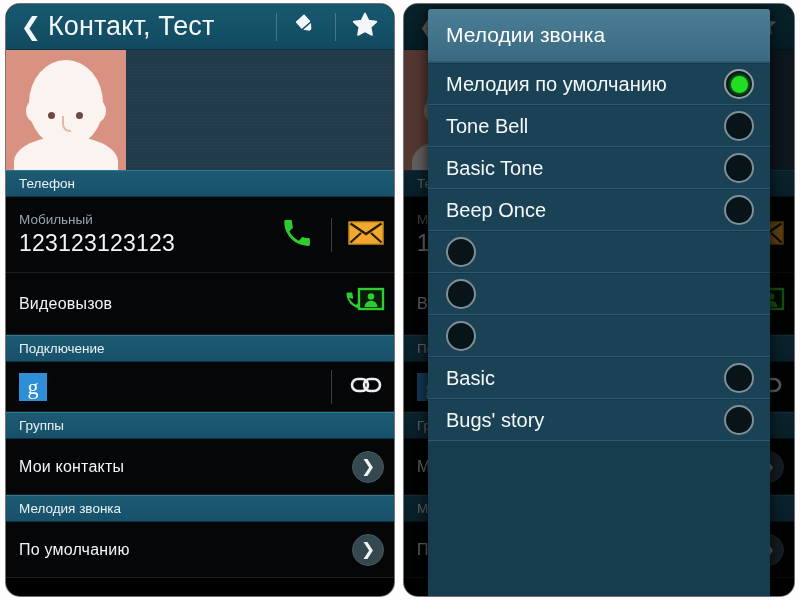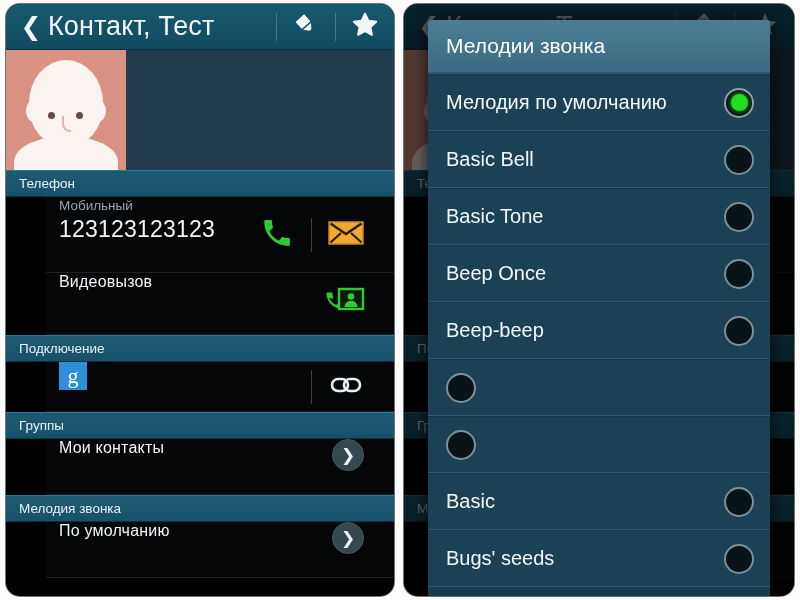--- a/index.html
+++ b/index.html
@@ -73,23 +73,22 @@
   .sec-head{
     height:27px; background:linear-gradient(#1d5b73,#18506a);
     border-top:1px solid #2c7794; border-bottom:1px solid #0b3243;
     display:flex; align-items:center; padding-left:13px;
     color:#e8f2f7; font-size:13.5px;
   }
 
   
   .row{
     background:#050607; border-bottom:1px solid #1d1f21;
-    display:flex; padding-left:13px; padding-right:24px;
+    display:flex; align-items:center; padding-left:13px; padding-right:4px;
     position:relative;
-    margin-left:40px;
   }
   .row-txt{ flex:1 1 auto; min-width:0; }
   .row-label{ color:#9aa4ab; font-size:13.5px; line-height:18px; }
   .row-value{ color:#f2f5f7; font-size:23px; line-height:29px; letter-spacing:.2px; }
   .row-single{ color:#f2f5f7; font-size:16px; letter-spacing:.2px; }
   .row-actions{ display:flex; align-items:center; flex:0 0 auto; }
   .vsep{ width:1px; height:34px; background:#3a4045; margin:0 10px; }
   .icon-btn{ width:48px; height:48px; display:flex; align-items:center; justify-content:center; }
 
   .chev-circle{
@@ -105,35 +104,35 @@
     font-family:"Liberation Serif","DejaVu Serif",serif; font-size:22px;
     display:flex; align-items:center; justify-content:center; line-height:1;
   }
 
   
   #dim-backdrop{ position:absolute; inset:0; }
   #dim-veil{ position:absolute; inset:0; background:rgba(0,0,0,.62); }
 
   
   #dialog{
-    position:absolute; left:24px; top:16px; width:342px; bottom:-2px;
+    position:absolute; left:24px; top:5px; width:342px; bottom:-2px;
     background:#173c4e; border-radius:3px;
     box-shadow:0 0 14px rgba(0,0,0,.75);
     overflow:hidden; display:flex; flex-direction:column;
   }
   #dialog-title{
     height:54px; flex:0 0 auto;
     background:linear-gradient(#4b7e95,#3a6a81);
     border-bottom:2px solid #2a5a70;
     display:flex; align-items:center; padding-left:18px;
     color:#ffffff; font-size:21px;
   }
   #dialog-list{ flex:1 1 auto; overflow:hidden; }
   .tone-row{
-    height:57px; display:flex; align-items:center;
+    height:42px; display:flex; align-items:center;
     padding:0 16px 0 18px;
     background:#1b4254;
     border-bottom:1px solid #2a5b70;
     border-top:1px solid #14384a;
   }
   .tone-name{ flex:1 1 auto; color:#f4f8fa; font-size:20px; white-space:nowrap; overflow:hidden; }
   .radio{
     flex:0 0 auto; width:30px; height:30px; border-radius:50%;
     background:#081418; border:2px solid #7d8f97;
     display:flex; align-items:center; justify-content:center;
@@ -392,39 +391,38 @@
     <div id="dialog">
       <div id="dialog-title">Мелодии звонка</div>
       <div id="dialog-list">
           <div class="tone-row">
             <div class="tone-name">Мелодия по умолчанию</div>
             <div class="radio on">
               <div class="dot"></div>
             </div>
           </div>
           <div class="tone-row">
-            <div class="tone-name">Basic Bell</div>
+            <div class="tone-name">Tone Bell</div>
             <div class="radio">
               <div class="dot"></div>
             </div>
           </div>
           <div class="tone-row">
             <div class="tone-name">Basic Tone</div>
             <div class="radio">
               <div class="dot"></div>
             </div>
           </div>
           <div class="tone-row">
             <div class="tone-name">Beep Once</div>
             <div class="radio">
               <div class="dot"></div>
             </div>
           </div>
           <div class="tone-row">
-            <div class="tone-name">Beep-beep</div>
             <div class="radio">
               <div class="dot"></div>
             </div>
           </div>
           <div class="tone-row">
             <div class="radio">
               <div class="dot"></div>
             </div>
           </div>
           <div class="tone-row">
@@ -432,21 +430,21 @@
               <div class="dot"></div>
             </div>
           </div>
           <div class="tone-row">
             <div class="tone-name">Basic</div>
             <div class="radio">
               <div class="dot"></div>
             </div>
           </div>
           <div class="tone-row">
-            <div class="tone-name">Bugs' seeds</div>
+            <div class="tone-name">Bugs' story</div>
             <div class="radio">
               <div class="dot"></div>
             </div>
           </div>
         </div>
     </div>
   </div>
 
 </div>
 

